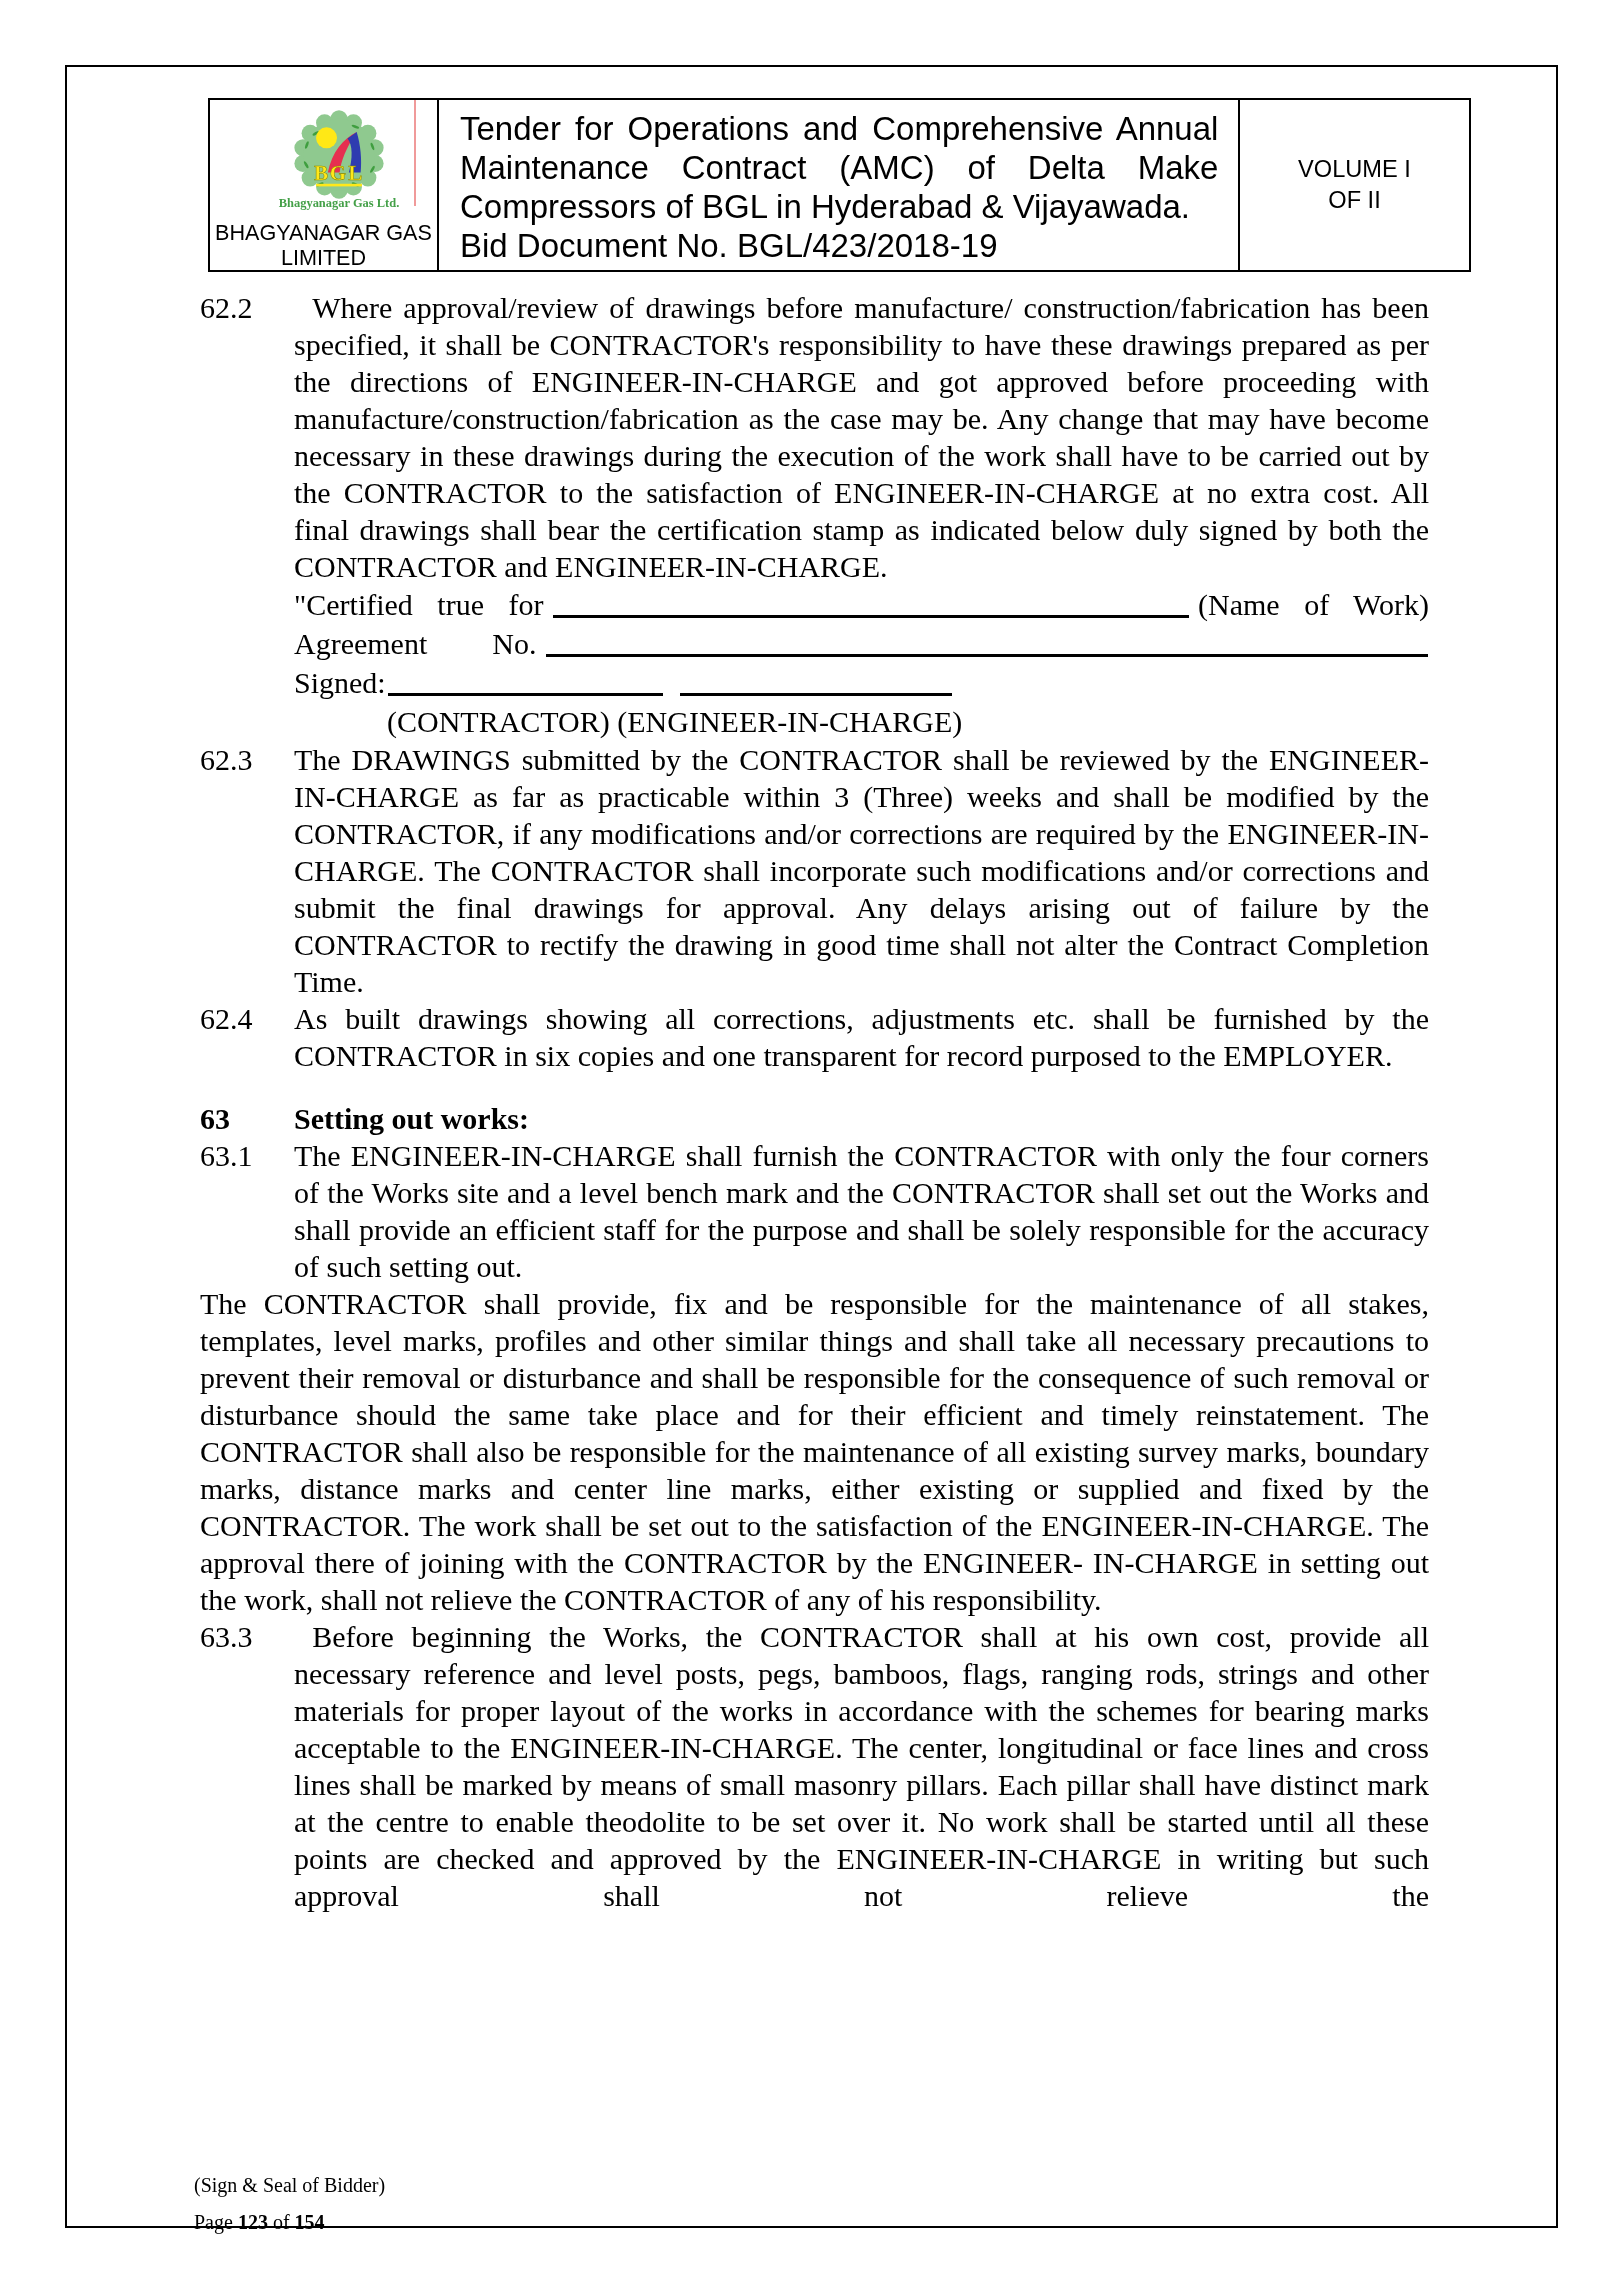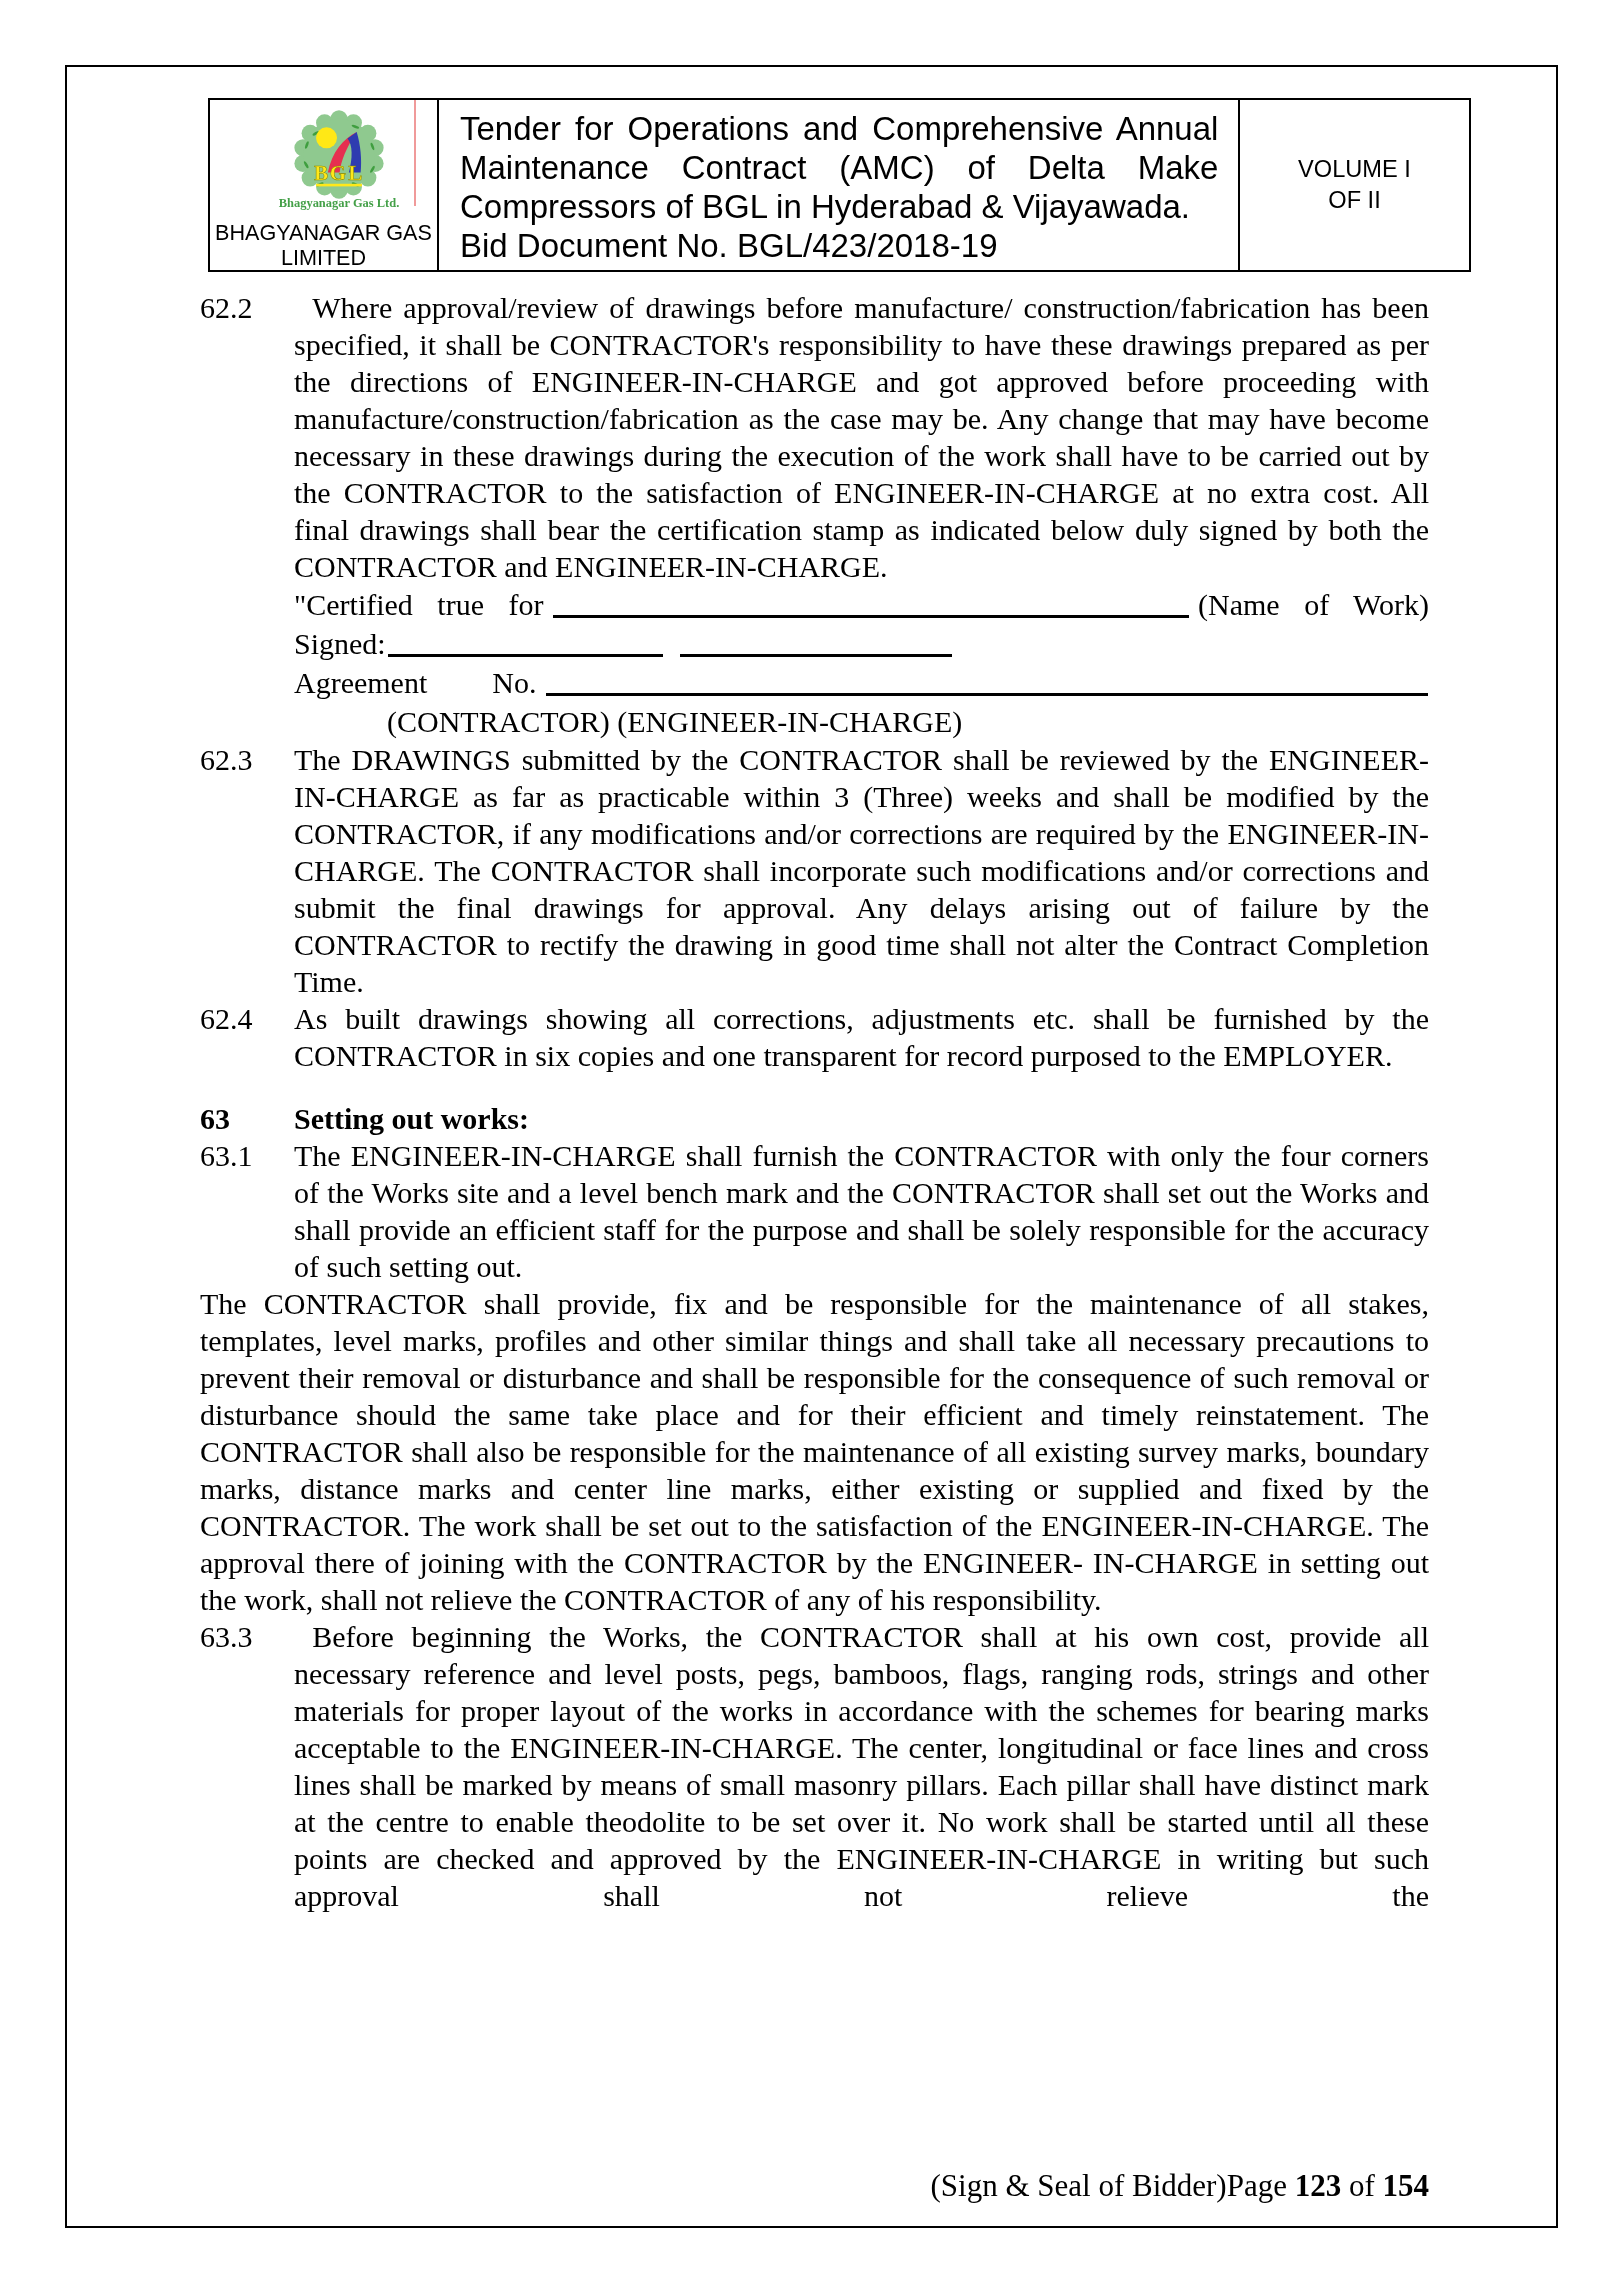--- a/index.html
+++ b/index.html
@@ -86,21 +86,21 @@
   .gap100 { width:65px; flex:none; }
   .spread { word-spacing:17px; }
   .fill-line.no-right { margin-right:1.3px; }
   .contractor-line { padding-left:93px; }
 
   
   .footer {
     position:absolute; left:194px; top:2167px;
     width:1235px;
     display:flex; justify-content:flex-end;
-    font-size:31px; line-height:37px;
+    font-size:20px; line-height:37px;flex-direction:column;
   }
   .page-indicator b { font-weight:bold; }
 
   
   .bgl-text {
     font-family:"Liberation Serif","DejaVu Serif",serif;
     font-weight:bold; font-size:32px; letter-spacing:3px;
   }
   .logo-sub-text {
     font-family:"Liberation Serif","DejaVu Serif",serif;
@@ -183,29 +183,29 @@
       <div class="ptext fl-indent">Where approval/review of drawings before manufacture/ construction/fabrication has been specified, it shall be CONTRACTOR's responsibility to have these drawings prepared as per the directions of ENGINEER-IN-CHARGE and got approved before proceeding with manufacture/construction/fabrication as the case may be. Any change that may have become necessary in these drawings during the execution of the work shall have to be carried out by the CONTRACTOR to the satisfaction of ENGINEER-IN-CHARGE at no extra cost. All final drawings shall bear the certification stamp as indicated below duly signed by both the CONTRACTOR and ENGINEER-IN-CHARGE.</div>
     </div>
 
     <div class="cert-block">
       <div class="cert-line">
         <span class="spread">"Certified true for</span>
         <span class="fill-line"></span>
         <span class="spread">(Name of Work)</span>
       </div>
       <div class="cert-line">
-        <span>Signed:</span>
-        <span class="uline w1"></span>
-        <span class="uline w2"></span>
-      </div>
-      <div class="cert-line">
         <span>Agreement</span>
         <span class="gap100"></span>
         <span>No.</span>
         <span class="fill-line no-right"></span>
+      </div>
+      <div class="cert-line">
+        <span>Signed:</span>
+        <span class="uline w1"></span>
+        <span class="uline w2"></span>
       </div>
       <div class="cert-line contractor-line">
         <span>(CONTRACTOR) (ENGINEER-IN-CHARGE)</span>
       </div>
     </div>
 
     <div class="para">
       <div class="pnum">62.3</div>
       <div class="ptext">The DRAWINGS submitted by the CONTRACTOR shall be reviewed by the ENGINEER-IN-CHARGE as far as practicable within 3 (Three) weeks and shall be modified by the CONTRACTOR, if any modifications and/or corrections are required by the ENGINEER-IN-CHARGE. The CONTRACTOR shall incorporate such modifications and/or corrections and submit the final drawings for approval. Any delays arising out of failure by the CONTRACTOR to rectify the drawing in good time shall not alter the Contract Completion Time.</div>
     </div>

